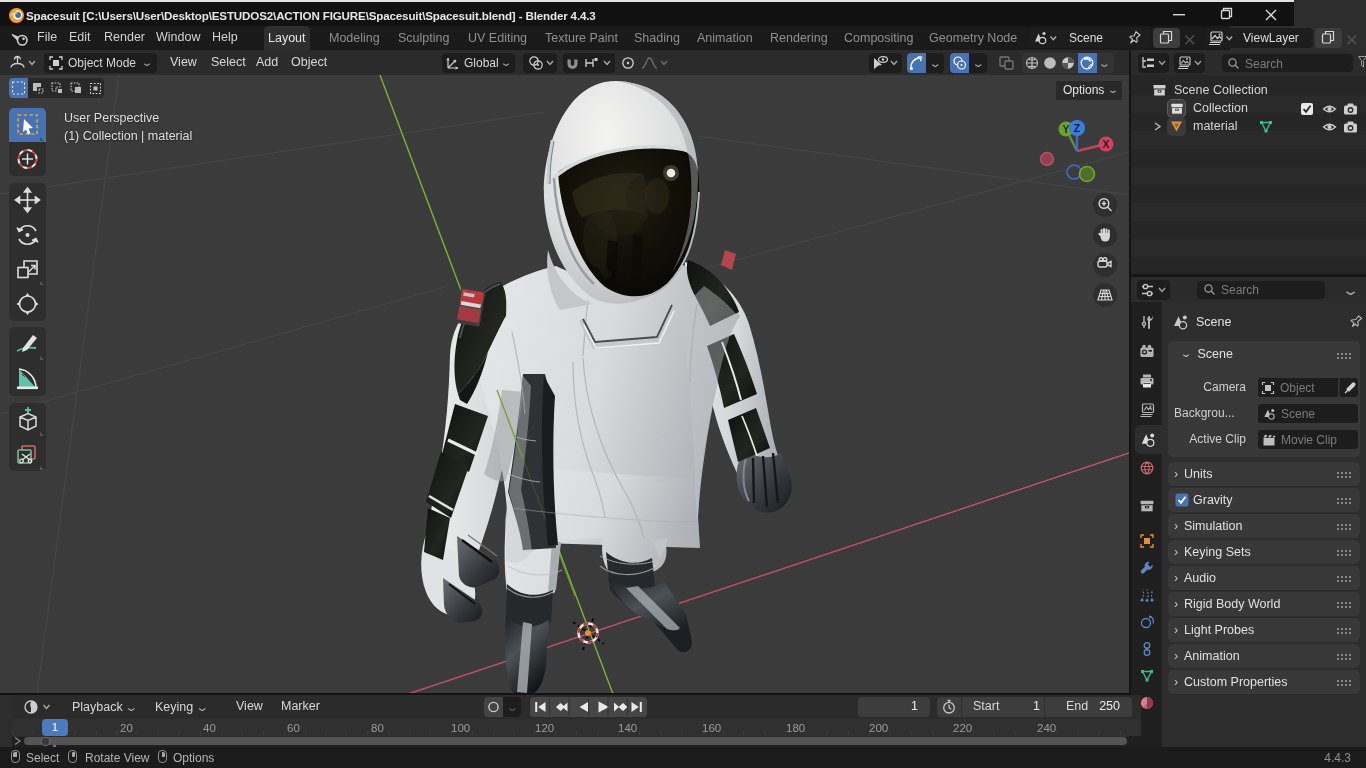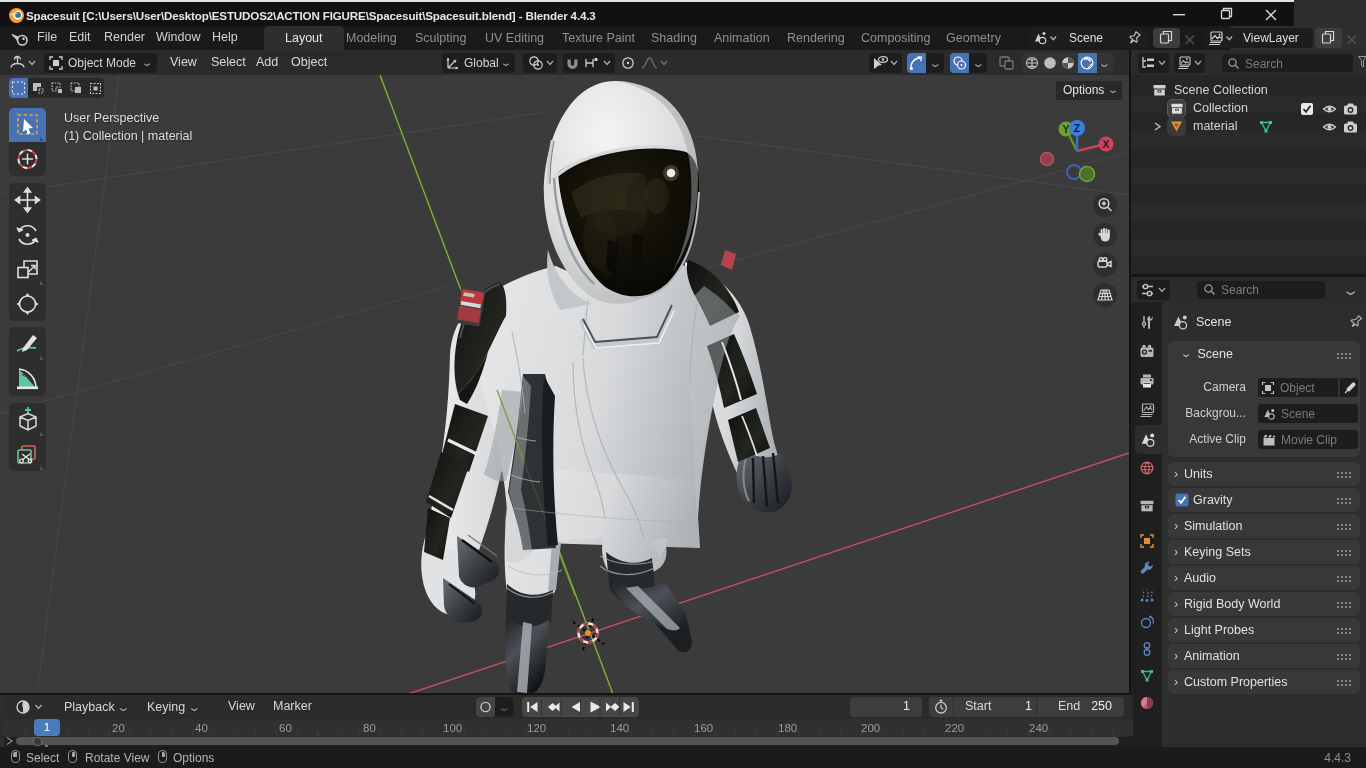--- a/index.html
+++ b/index.html
@@ -6,39 +6,39 @@
   font-family:"Liberation Sans",sans-serif;-webkit-font-smoothing:antialiased}
 .abs{position:absolute}
 #app{position:relative;width:1366px;height:768px}
 
 #titlebar{position:absolute;left:0;top:0;width:1294px;height:26px;background:#111111;border-top:2px solid #e2e2e2;color:#e6e6e6;font-size:12.5px}
 #titlebar .ttext{position:absolute;left:26px;top:7px;letter-spacing:0.1px}
 .winbtn{position:absolute;top:2px;width:46px;height:24px;color:#d8d8d8;text-align:center}
 
 #topbar{position:absolute;left:0;top:26px;width:1230px;height:24px;background:#1a1a1a;color:#cfcfcf;font-size:12.5px}
 .menuitem{position:absolute;top:4px;color:#d2d2d2}
-.wtab{position:absolute;top:0;height:24px;line-height:24px;color:#8f8f8f;padding:0 21px;border-radius:5px 5px 0 0}
+.wtab{position:absolute;top:0;height:24px;line-height:24px;color:#8f8f8f;padding:0 4px;border-radius:5px 5px 0 0}
 .wtab.active{background:#2e2e2e;color:#e6e6e6}
 
 .ddw{position:absolute;background:#1d1d1d;border-radius:4px;color:#d6d6d6;font-size:12px}
 .btnw{position:absolute;background:#3d3d3d;border-radius:4px;color:#d6d6d6;font-size:12px}
 .carw{display:inline-block;transform:scale(1.4,0.9);color:#b5b5b5}
 
 #vpheader{position:absolute;left:0;top:50px;width:1129px;height:25px;background:#2b2b2b;color:#d8d8d8;font-size:12.5px}
 
 #viewport{position:absolute;left:0;top:75px;width:1129px;height:619px;background:#3b3b3b;overflow:hidden}
 
 #rightcol{position:absolute;left:1131px;top:50px;width:235px;height:697px;background:#161616}
 #outliner{position:absolute;left:0;top:0;width:235px;height:224px;background:#262626}
 #outlhead{position:absolute;left:0;top:0;width:235px;height:25px;background:#2b2b2b}
 #props{position:absolute;left:0;top:227px;width:235px;height:470px;background:#2d2d2d}
 #propshead{position:absolute;left:0;top:0;width:235px;height:25px;background:#2b2b2b}
 #tabcol{position:absolute;left:0;top:25px;width:31px;height:445px;background:#1f1f1f}
 
-#timeline{position:absolute;left:4px;top:694px;width:964px;height:53px}
+#timeline{position:absolute;left:12px;top:694px;width:964px;height:53px}
 #tlhead{position:absolute;left:0;top:1px;width:1129px;height:24px;background:#2b2b2b;color:#d8d8d8;font-size:12.5px}
 #tlruler{position:absolute;left:0;top:25px;width:1129px;height:17px;background:#303030;color:#9b9b9b;font-size:11.5px}
 #tlscroll{position:absolute;left:0;top:43px;width:1129px;height:10px;background:#1f1f1f}
 
 #statusbar{position:absolute;left:0;top:747px;width:1366px;height:21px;background:#1b1b1b;color:#b4b4b4;font-size:12px}
 .mouseico{display:inline-block;width:9px;height:13px;border:1px solid #909090;border-radius:4px;position:relative;vertical-align:-2px;margin-right:5px}
 .panelrow{position:absolute;left:37px;width:192px;height:24px;background:#383838;border-radius:5px;color:#e0e0e0;font-size:12.5px;line-height:24px}
 .grip{position:absolute;right:8px;top:9px;width:16px;height:7px;opacity:.55;
  background-image:radial-gradient(circle,#c8c8c8 1px,transparent 1.2px);background-size:4px 4px}
 .exparrow{display:inline-block;width:16px;color:#c8c8c8;text-align:center}
@@ -907,21 +907,21 @@
                 <rect x="4" y="4" width="6" height="6" fill="#c0c0c0" stroke="none"></rect>
               </g>
             </svg>
         <span class="abs" style="left:22px;top:2.5px;color:#7a7a7a;font-size:12px">Object</span>
       </div>
       <div class="abs" style="left:171px;top:37px;width:19px;height:19px;background:#1d1d1d;border-radius:0 3px 3px 0;border-left:1px solid #2c2c2c">
         <svg class="abs" style="left:3px;top:2px" width="15" height="15" viewBox="0 0 15 15">
               <path d="M2 13 l4-4 M6 11 l-2-2 5.5-5.5 a1.4 1.4 0 0 1 2 2 Z" fill="#d0d0d0" stroke="#d0d0d0" stroke-width="1.2" fill-rule="evenodd"></path>
             </svg>
       </div>
-      <div class="abs" style="left:6px;top:65px;width:72px;text-align:right;color:#cfcfcf;font-size:12px">Backgrou...</div>
+      <div class="abs" style="left:6px;top:65px;width:72px;color:#cfcfcf;font-size:12px">Backgrou...</div>
       <div class="abs" style="left:90px;top:63px;width:100px;height:19px;background:#1d1d1d;border-radius:3px">
         <svg class="abs" style="left:4px;top:2.5px" width="14" height="14" viewBox="0 0 18 18">
               <path d="M3 13 L7.5 3.5 L12 13 Z" fill="#bdbdbd"></path>
               <circle cx="12" cy="12.2" r="3.6" fill="#1d1d1d" stroke="#bdbdbd" stroke-width="1.3"></circle>
               <circle cx="13.8" cy="4.5" r="2" fill="#bdbdbd"></circle>
             </svg>
         <span class="abs" style="left:23px;top:2.5px;color:#7a7a7a;font-size:12px">Scene</span>
       </div>
       <div class="abs" style="left:6px;top:91px;width:72px;text-align:right;color:#cfcfcf;font-size:12px">Active Clip</div>
       <div class="abs" style="left:90px;top:89px;width:100px;height:19px;background:#1d1d1d;border-radius:3px">

